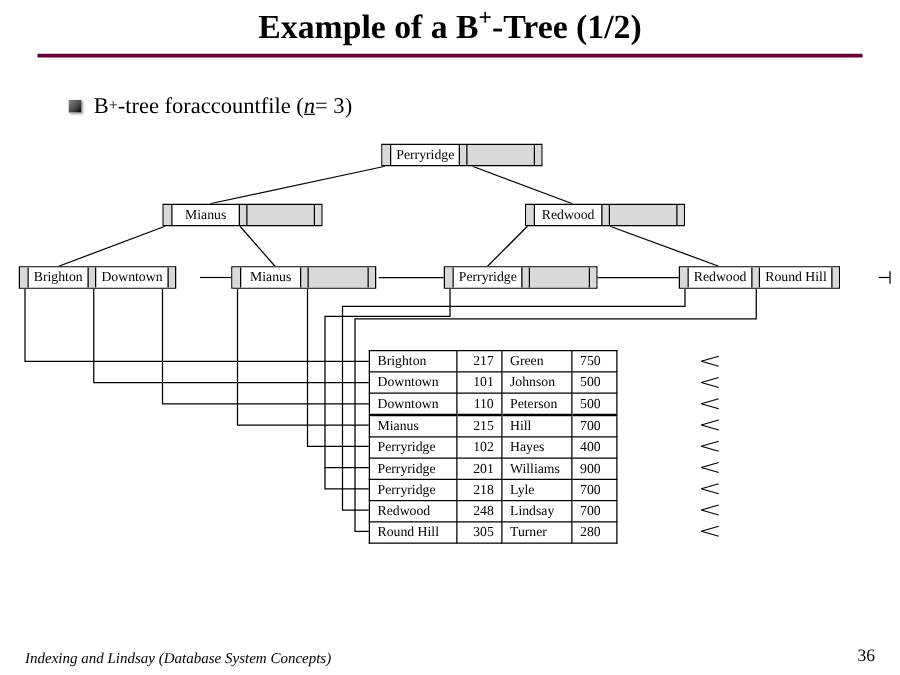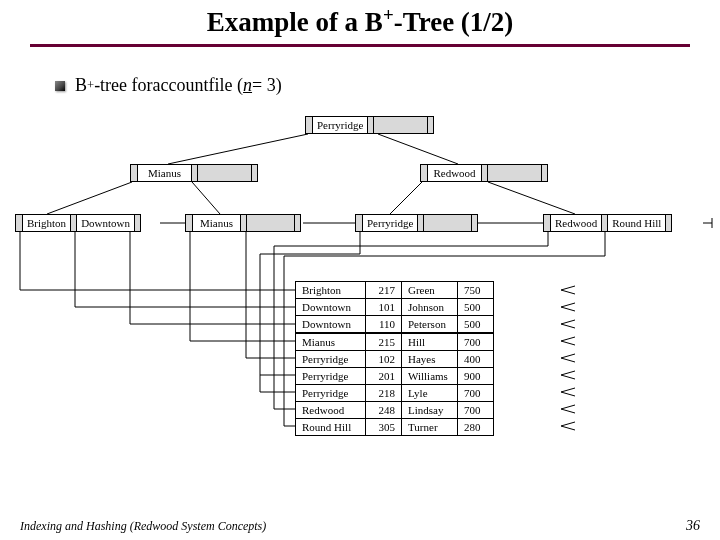--- a/index.html
+++ b/index.html
@@ -77,21 +77,20 @@
   .footer {
     position: absolute;
     left: 20px; bottom: 6px;
     font-size: 12px;
     font-style: italic;
   }
   .pagenum {
     position: absolute;
     right: 20px; bottom: 6px;
     font-size: 14px;
-    font-style: italic;
   }
 </style>
 </head>
 <body>
 
 <div class="title">
   <span>Example of a B</span><span class="sup">+</span><span>-Tree (1/2)</span>
 </div>
 <div class="hr"></div>
 
@@ -267,14 +266,14 @@
         <tr>
           <td class="col1">Round Hill</td>
           <td class="col2">305</td>
           <td class="col3">Turner</td>
           <td class="col4">280</td>
         </tr>
       </tbody>
   </table>
 </div>
 
-<div class="footer">Indexing and Hashing (Redwood System Concepts)</div>
+<div class="footer">Indexing and Lindsay (Database System Concepts)</div>
 <div class="pagenum">36</div>
 
 </body></html>

